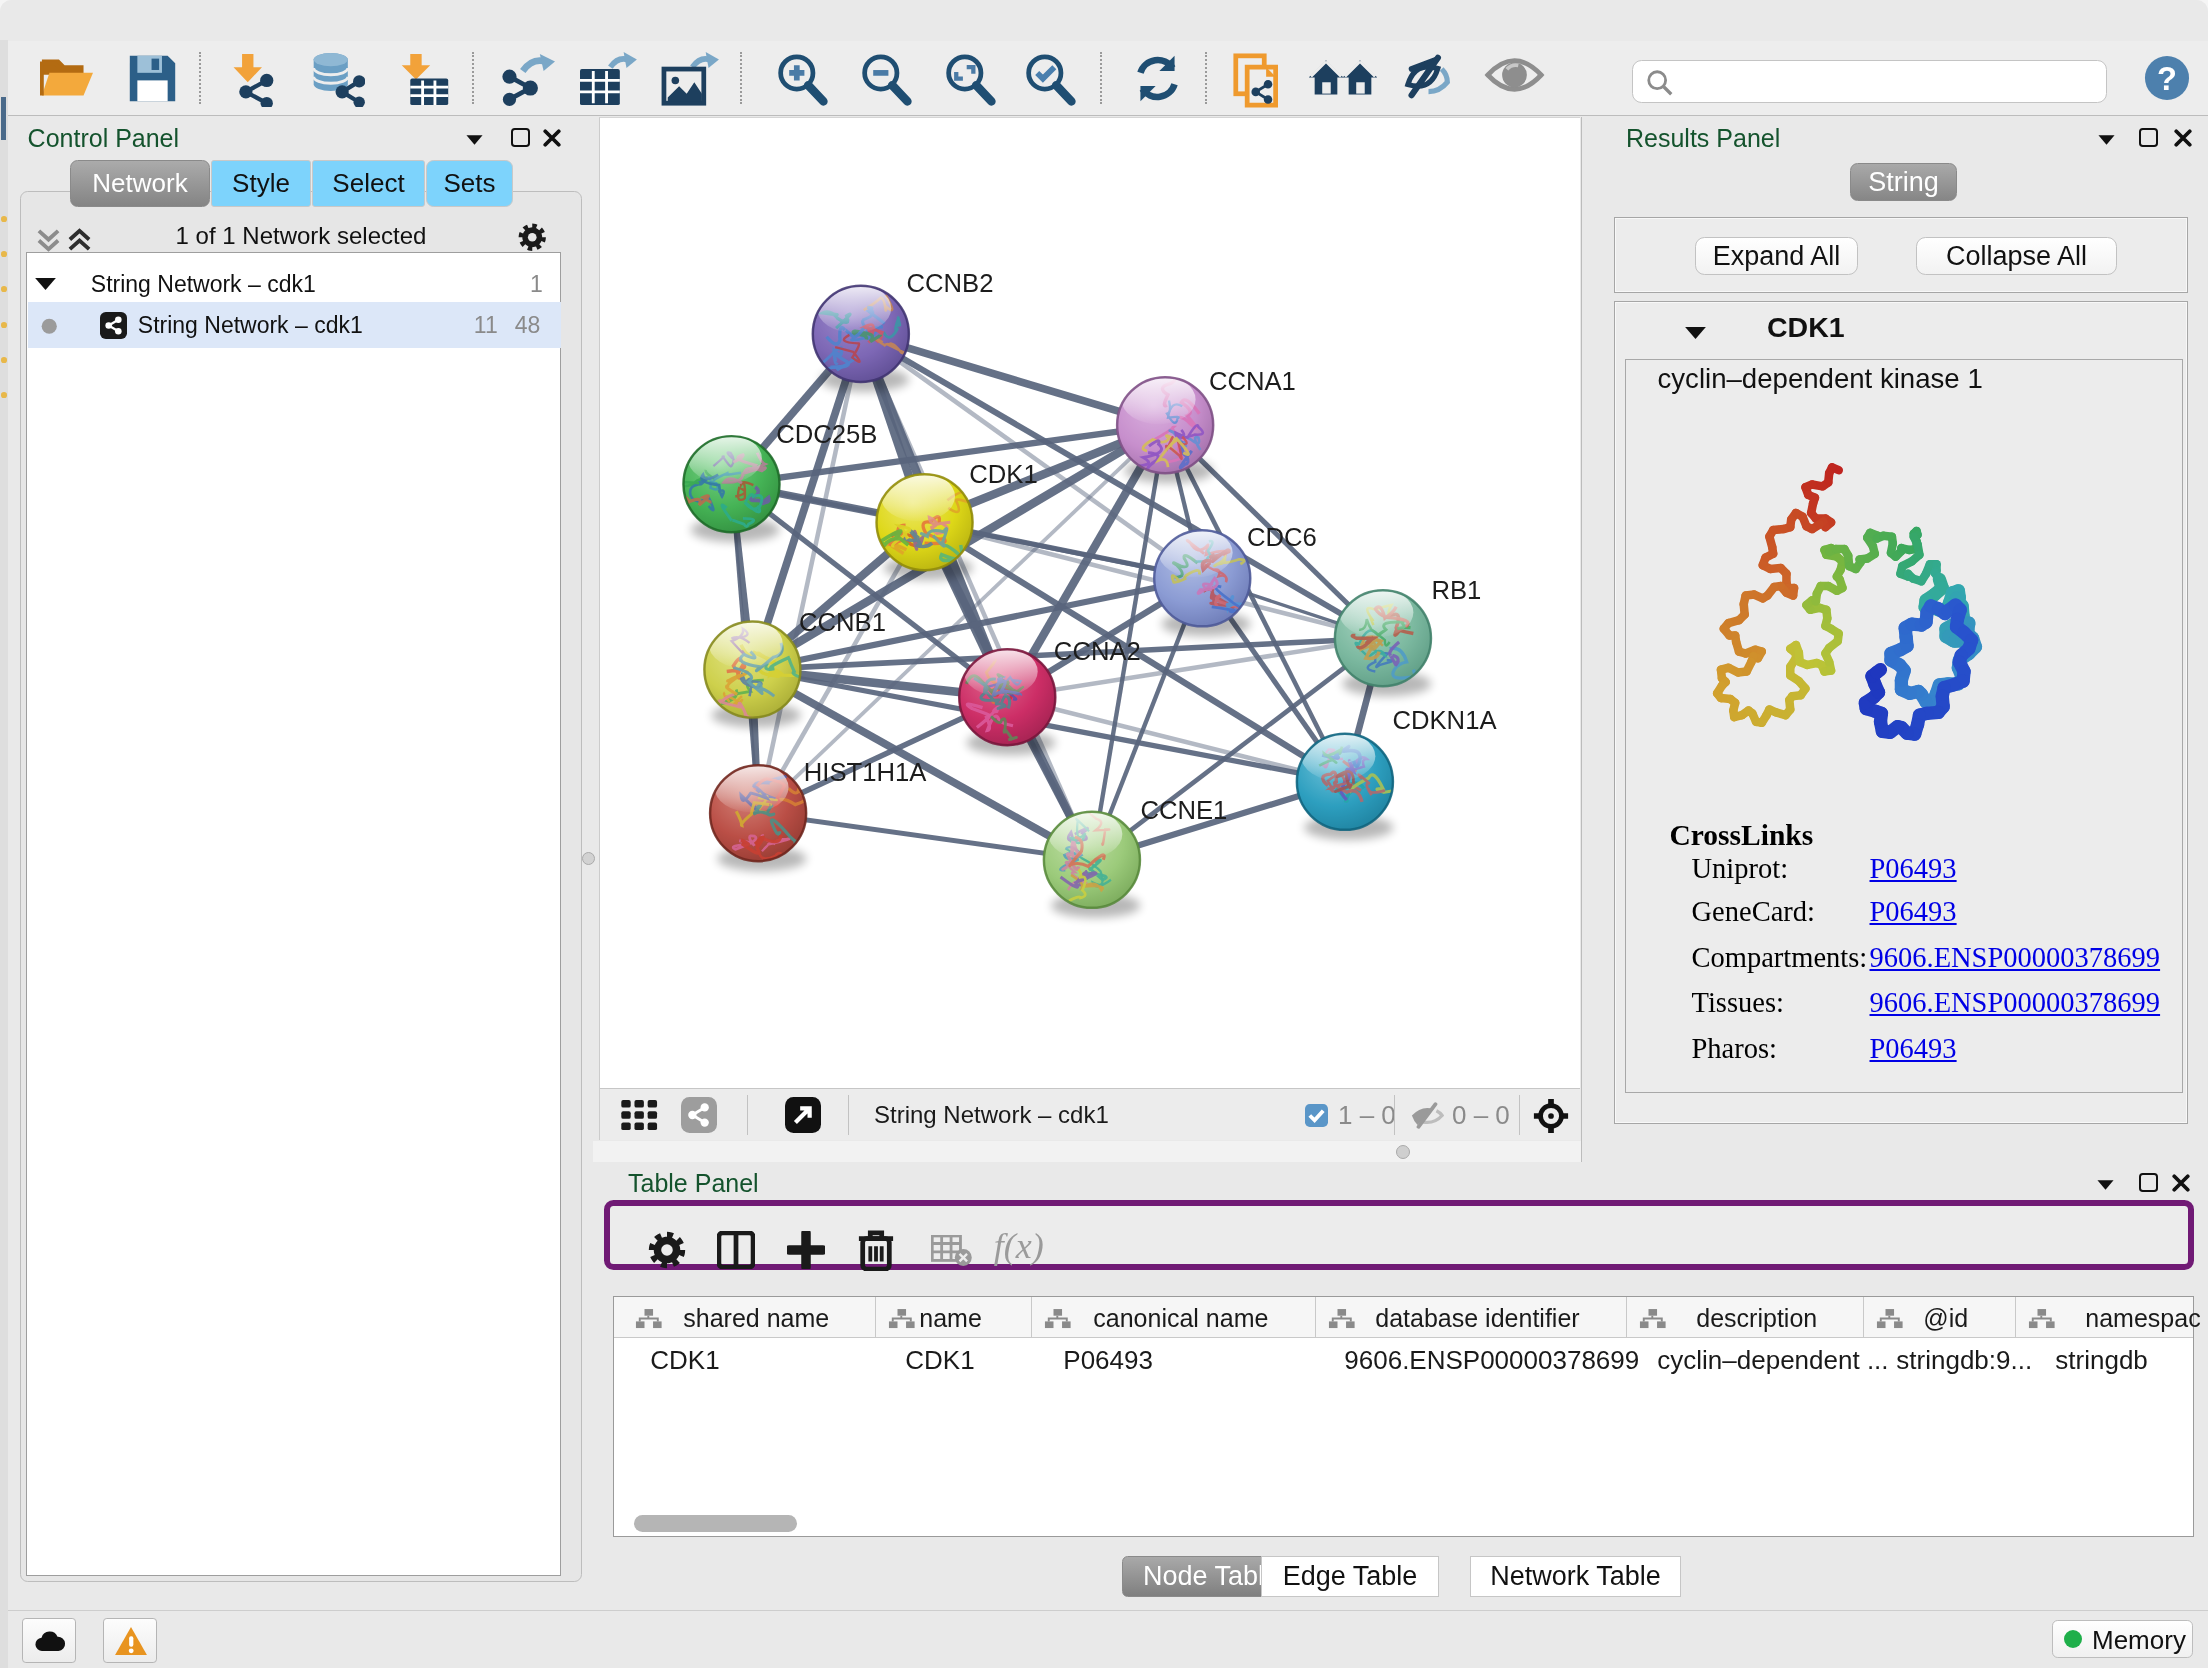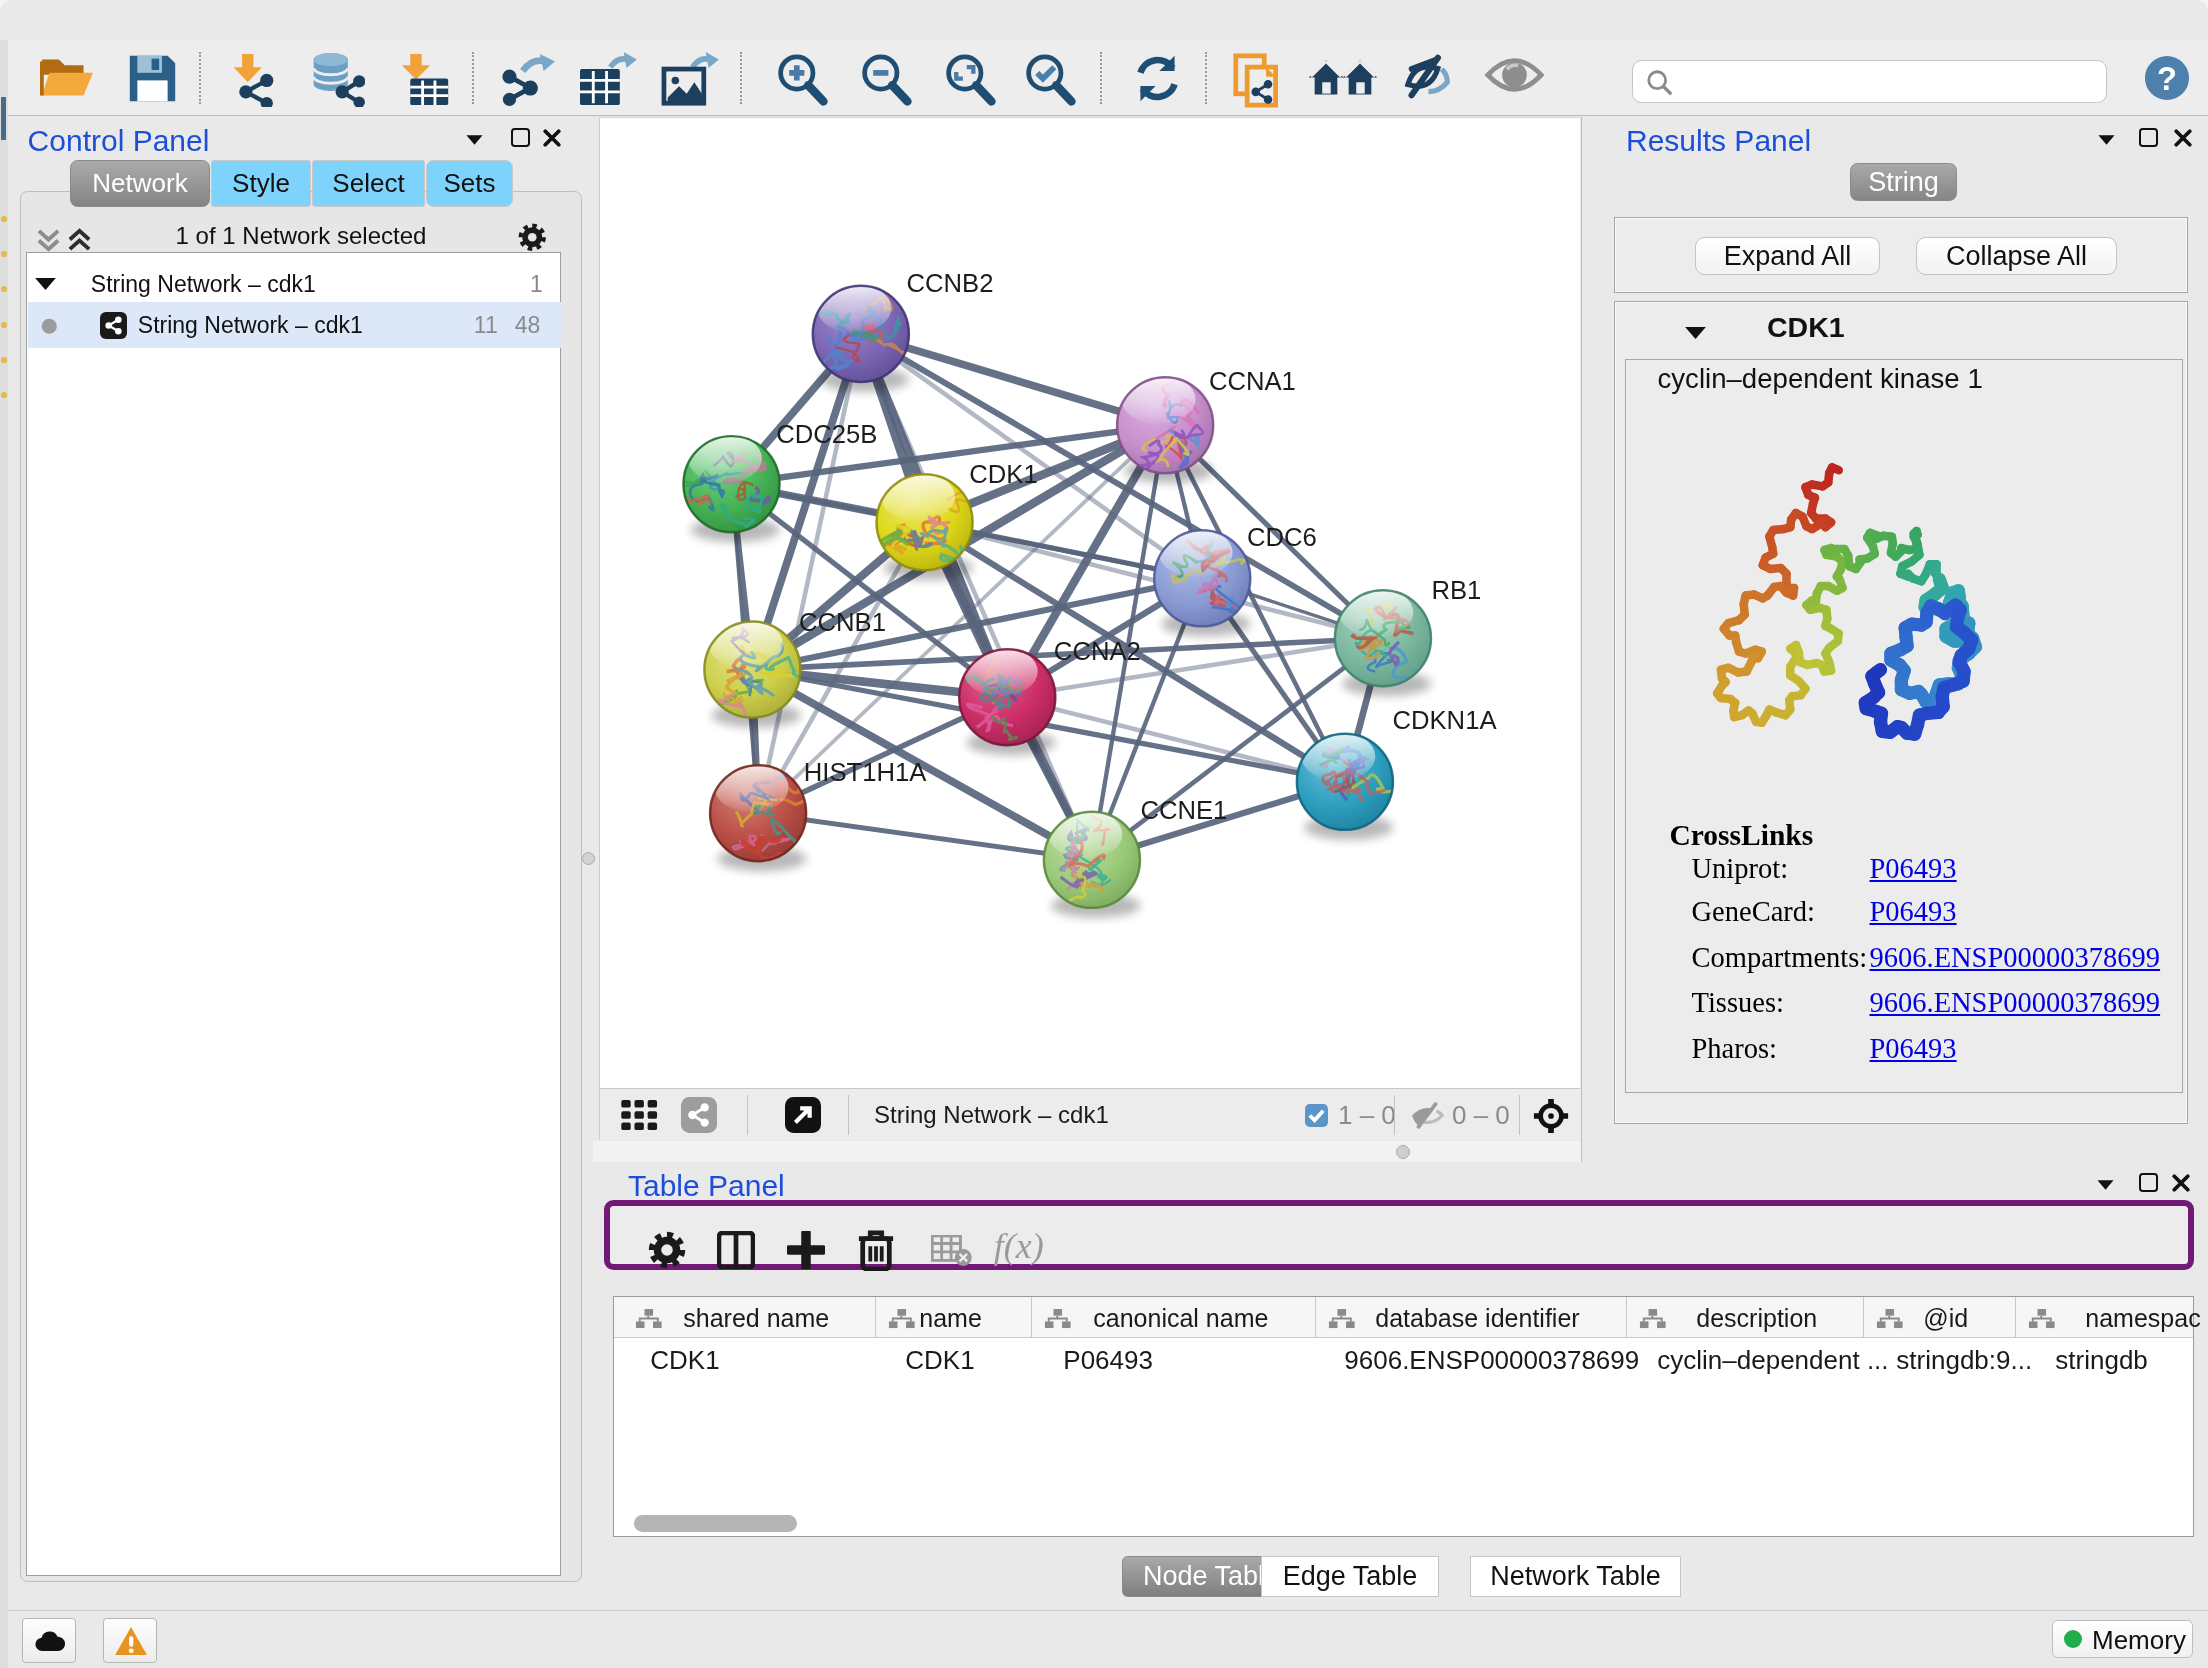--- a/index.html
+++ b/index.html
@@ -12,21 +12,21 @@
     background:#b9b9bb; border:1px solid #a2a2a4; }
   #title { position:absolute; top:5.7px; left:0; width:100%; text-align:center;
     font-size:27px; color:#3e3e3e; }
   
   #toolbar { position:absolute; left:0; top:41px; width:100%; height:75px;
     background:#ededed; border-bottom:1px solid #bcbcbc; }
   .tsep { position:absolute; top:11.4px; height:52px; width:0;
     border-left:2.9px dotted #9a9a9a; }
   .ticon { position:absolute; top:11.4px; }
   
-  .ptitle { font-size:30px; color:#1d4ed8; }
+  .ptitle { font-size:25px; color:#14532d; }
   
   #cpanel { position:absolute; left:0; top:117px; width:592px; height:1493px; background:#e9e9e9; }
   
   .tab { position:absolute; top:160px; height:47px; background:#7dd3fc; border:1px solid #c8c8c8; z-index:5;
     font-size:26px; color:#111; text-align:center; line-height:44px; }
   .tabsel { background:linear-gradient(#ababab,#848484); color:#fff; border:1px solid #8a8a8a; }
   
   #netpanel { position:absolute; left:599px; top:117px; width:981px; height:1023px; background:#ffffff; border-left:1px solid #cccccc; border-top:1px solid #d5d5d5; }
   #nettools { position:absolute; left:0px; bottom:0px; width:100%; height:52px;
     background:#ececec; border-top:1px solid #c6c6c6; }
@@ -754,21 +754,21 @@
         <path d="M2 3 h22 l-11 13 z" fill="#111"></path>
       </svg>
     <div style="position:absolute; left:557px; top:10.5px; width:19px; height:19px; border:2.9px solid #111; border-radius:3.8px;"></div>
     <svg style="position:absolute; left:592px; top:12.4px;" width="18" height="18" viewBox="0 0 24 24">
         <path d="M3 3 L21 21 M21 3 L3 21" stroke="#111" stroke-width="5" stroke-linecap="round"></path>
       </svg>
 
     <div style="position:absolute; left:268px; top:46px; width:107px; height:38px; background:linear-gradient(#a9a9a9,#868686); border:1px solid #8a8a8a; border-radius:7.6px; color:#fff; font-size:27px; text-align:center; line-height:36px;">String</div>
 
     <div class="etched" style="position:absolute; left:32px; top:100px; width:574px; height:76px; background:#ececec;">
-      <div class="btn" style="position:absolute; left:80px; top:19px; width:185px; height:38px; line-height:36px;">Expand All</div>
+      <div class="btn" style="position:absolute; left:80px; top:19px; width:163px; height:38px; line-height:36px;">Expand All</div>
       <div class="btn" style="position:absolute; left:301px; top:19px; width:201px; height:38px; line-height:36px;">Collapse All</div>
     </div>
 
     <div class="etched" style="position:absolute; left:32px; top:184px; width:574px; height:823px; background:#ececec;">
       <svg style="position:absolute; left:69px; top:23px;" width="23" height="16" viewBox="0 0 24 17">
           <path d="M1 2 h22 l-11 13 z" fill="#111"></path>
         </svg>
       <div style="position:absolute; left:152px; top:8.6px; font-size:28.5px; font-weight:bold; color:#111;">CDK1</div>
 
       <div style="position:absolute; left:9.5px; top:57px; width:558px; height:734px; background:#ececec; border:1px solid #a8a8a8;">

